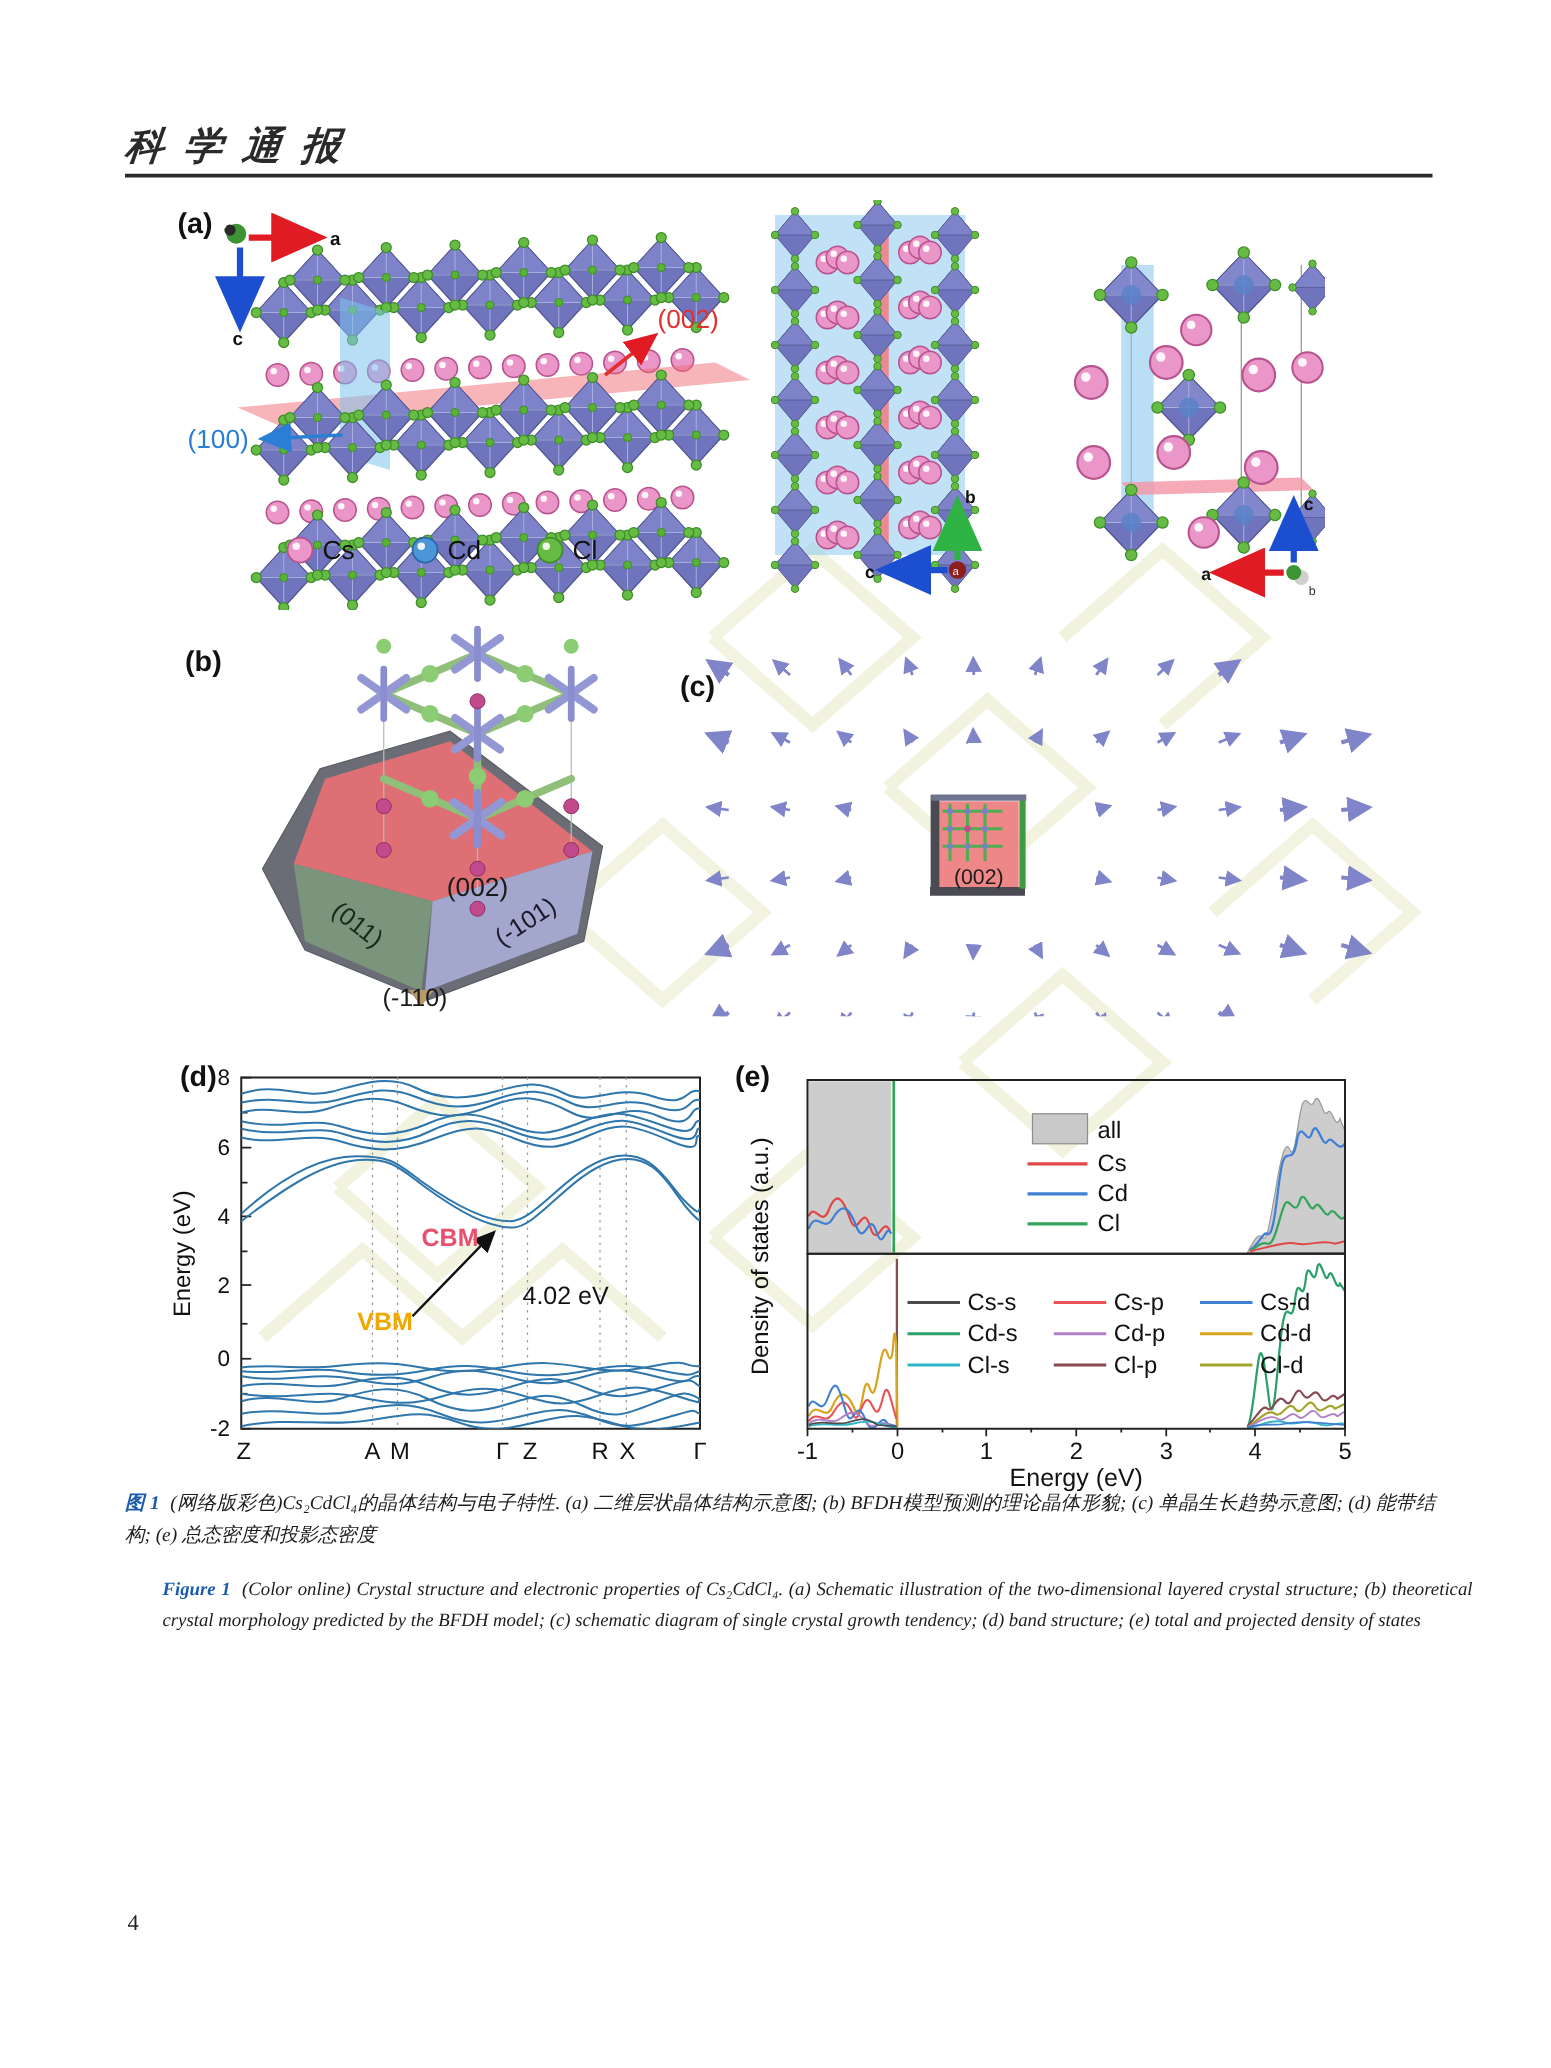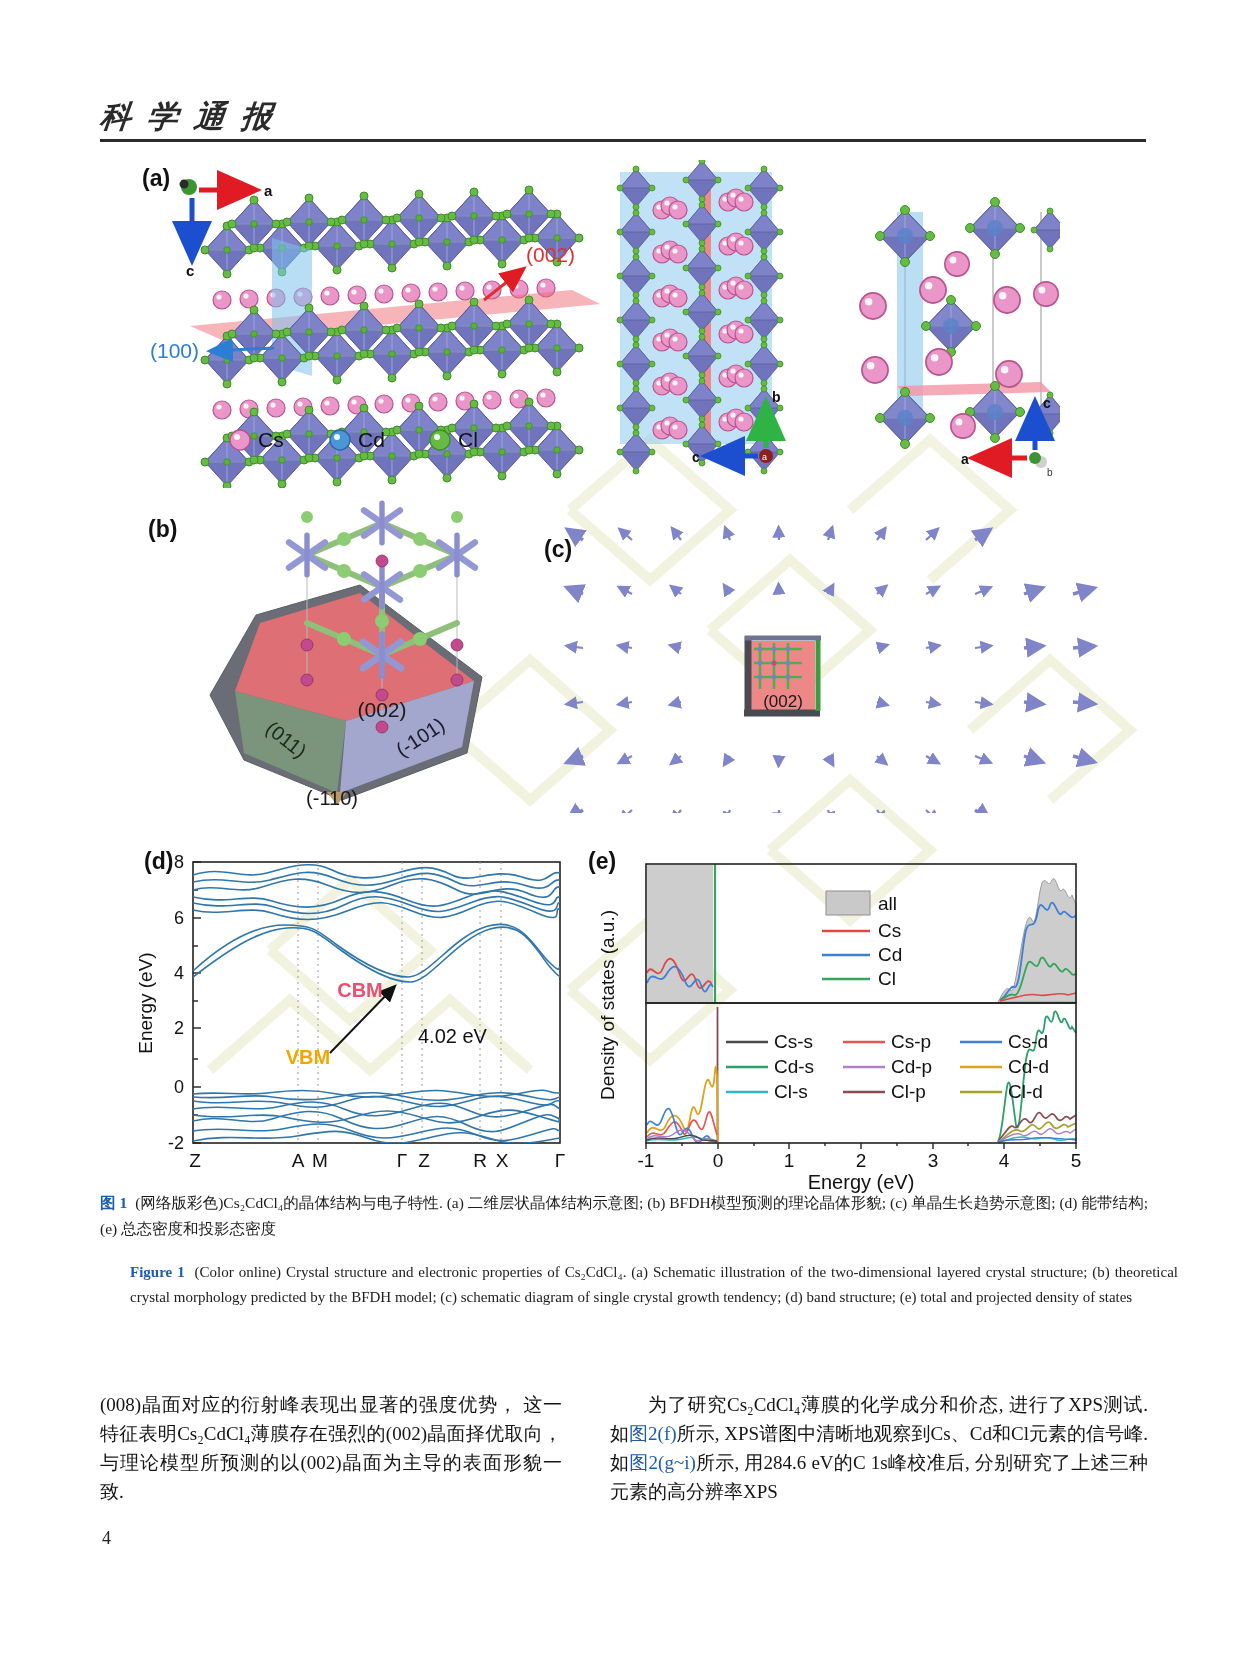--- a/index.html
+++ b/index.html
@@ -3,21 +3,21 @@
 <meta charset="utf-8">
 <style>
   html,body{margin:0;padding:0;background:#888;}
   #page{position:relative;width:1241px;height:1654px;background:#ffffff;margin:0 auto;overflow:hidden;
         font-family:"Liberation Serif","DejaVu Serif",serif;color:#1a1a1a;}
   .abs{position:absolute;}
   #logo{left:100px;top:96px;font-family:"DejaVu Serif",serif;font-weight:900;font-style:italic;
         font-size:31px;letter-spacing:16px;color:#2a2a2a;transform:skewX(-6deg);}
   #rule{left:100px;top:139px;width:1046px;height:3px;background:#2b2b2b;}
   svg text{font-family:"Liberation Sans","DejaVu Sans",sans-serif;}
-  .cap{left:100px;width:1048px;font-size:15.5px;line-height:26px;text-align:justify;color:#1c1c1c;}
+  .cap{left:100px;width:1048px;font-size:15.5px;line-height:26px;text-align:justify;color:#1c1c1c;font-style:italic;}
   .cap .lbl{color:#1d5cab;font-weight:bold;}
   .cap-en{font-size:15px;line-height:25px;margin-left:30px;}
   .bodycol{width:462px;font-size:19px;line-height:29px;text-align:justify;color:#141414;}
   .bodycol p{margin:0;}
   .indent{text-indent:2em;}
   a.ref{color:#1d5cab;text-decoration:none;cursor:pointer;}
   #pgnum{left:102px;top:1528px;font-size:18px;color:#222;}
 </style>
 </head>
 <body>
@@ -682,21 +682,15 @@
     <text x="303" y="354" font-size="20" fill="#111" text-anchor="middle">Energy (eV)</text>
   </svg>
 
   <div class="abs cap" style="top:1190px">
     <span class="lbl">图 1</span>&nbsp;&nbsp;<span>(网络版彩色)Cs₂CdCl₄的晶体结构与电子特性. (a) 二维层状晶体结构示意图; (b) BFDH模型预测的理论晶体形貌; (c) 单晶生长趋势示意图; (d) 能带结构; (e) 总态密度和投影态密度</span>
   </div>
   <div class="abs cap cap-en" style="top:1260px">
     <span class="lbl">Figure 1</span>&nbsp;&nbsp;<span>(Color online) Crystal structure and electronic properties of Cs₂CdCl₄. (a) Schematic illustration of the two-dimensional layered crystal structure; (b) theoretical crystal morphology predicted by the BFDH model; (c) schematic diagram of single crystal growth tendency; (d) band structure; (e) total and projected density of states</span>
   </div>
 
-  <div class="abs bodycol" style="left:100px;top:1390px">
-    <p>(008)晶面对应的衍射峰表现出显著的强度优势， 这一特征表明Cs₂CdCl₄薄膜存在强烈的(002)晶面择优取向，与理论模型所预测的以(002)晶面为主导的表面形貌一致.</p>
-  </div>
-  <div class="abs bodycol" style="left:610px;top:1390px;width:538px">
-    <p class="indent"><span>为了研究Cs₂CdCl₄薄膜的化学成分和价态, 进行了XPS测试. 如</span><a class="ref">图2(f)</a><span>所示, XPS谱图中清晰地观察到Cs、Cd和Cl元素的信号峰. 如</span><a class="ref">图2(g~i)</a><span>所示, 用284.6 eV的C 1s峰校准后, 分别研究了上述三种元素的高分辨率XPS</span></p>
-  </div>
 
   <div id="pgnum" class="abs">4</div>
 </div>
 
 </body></html>

